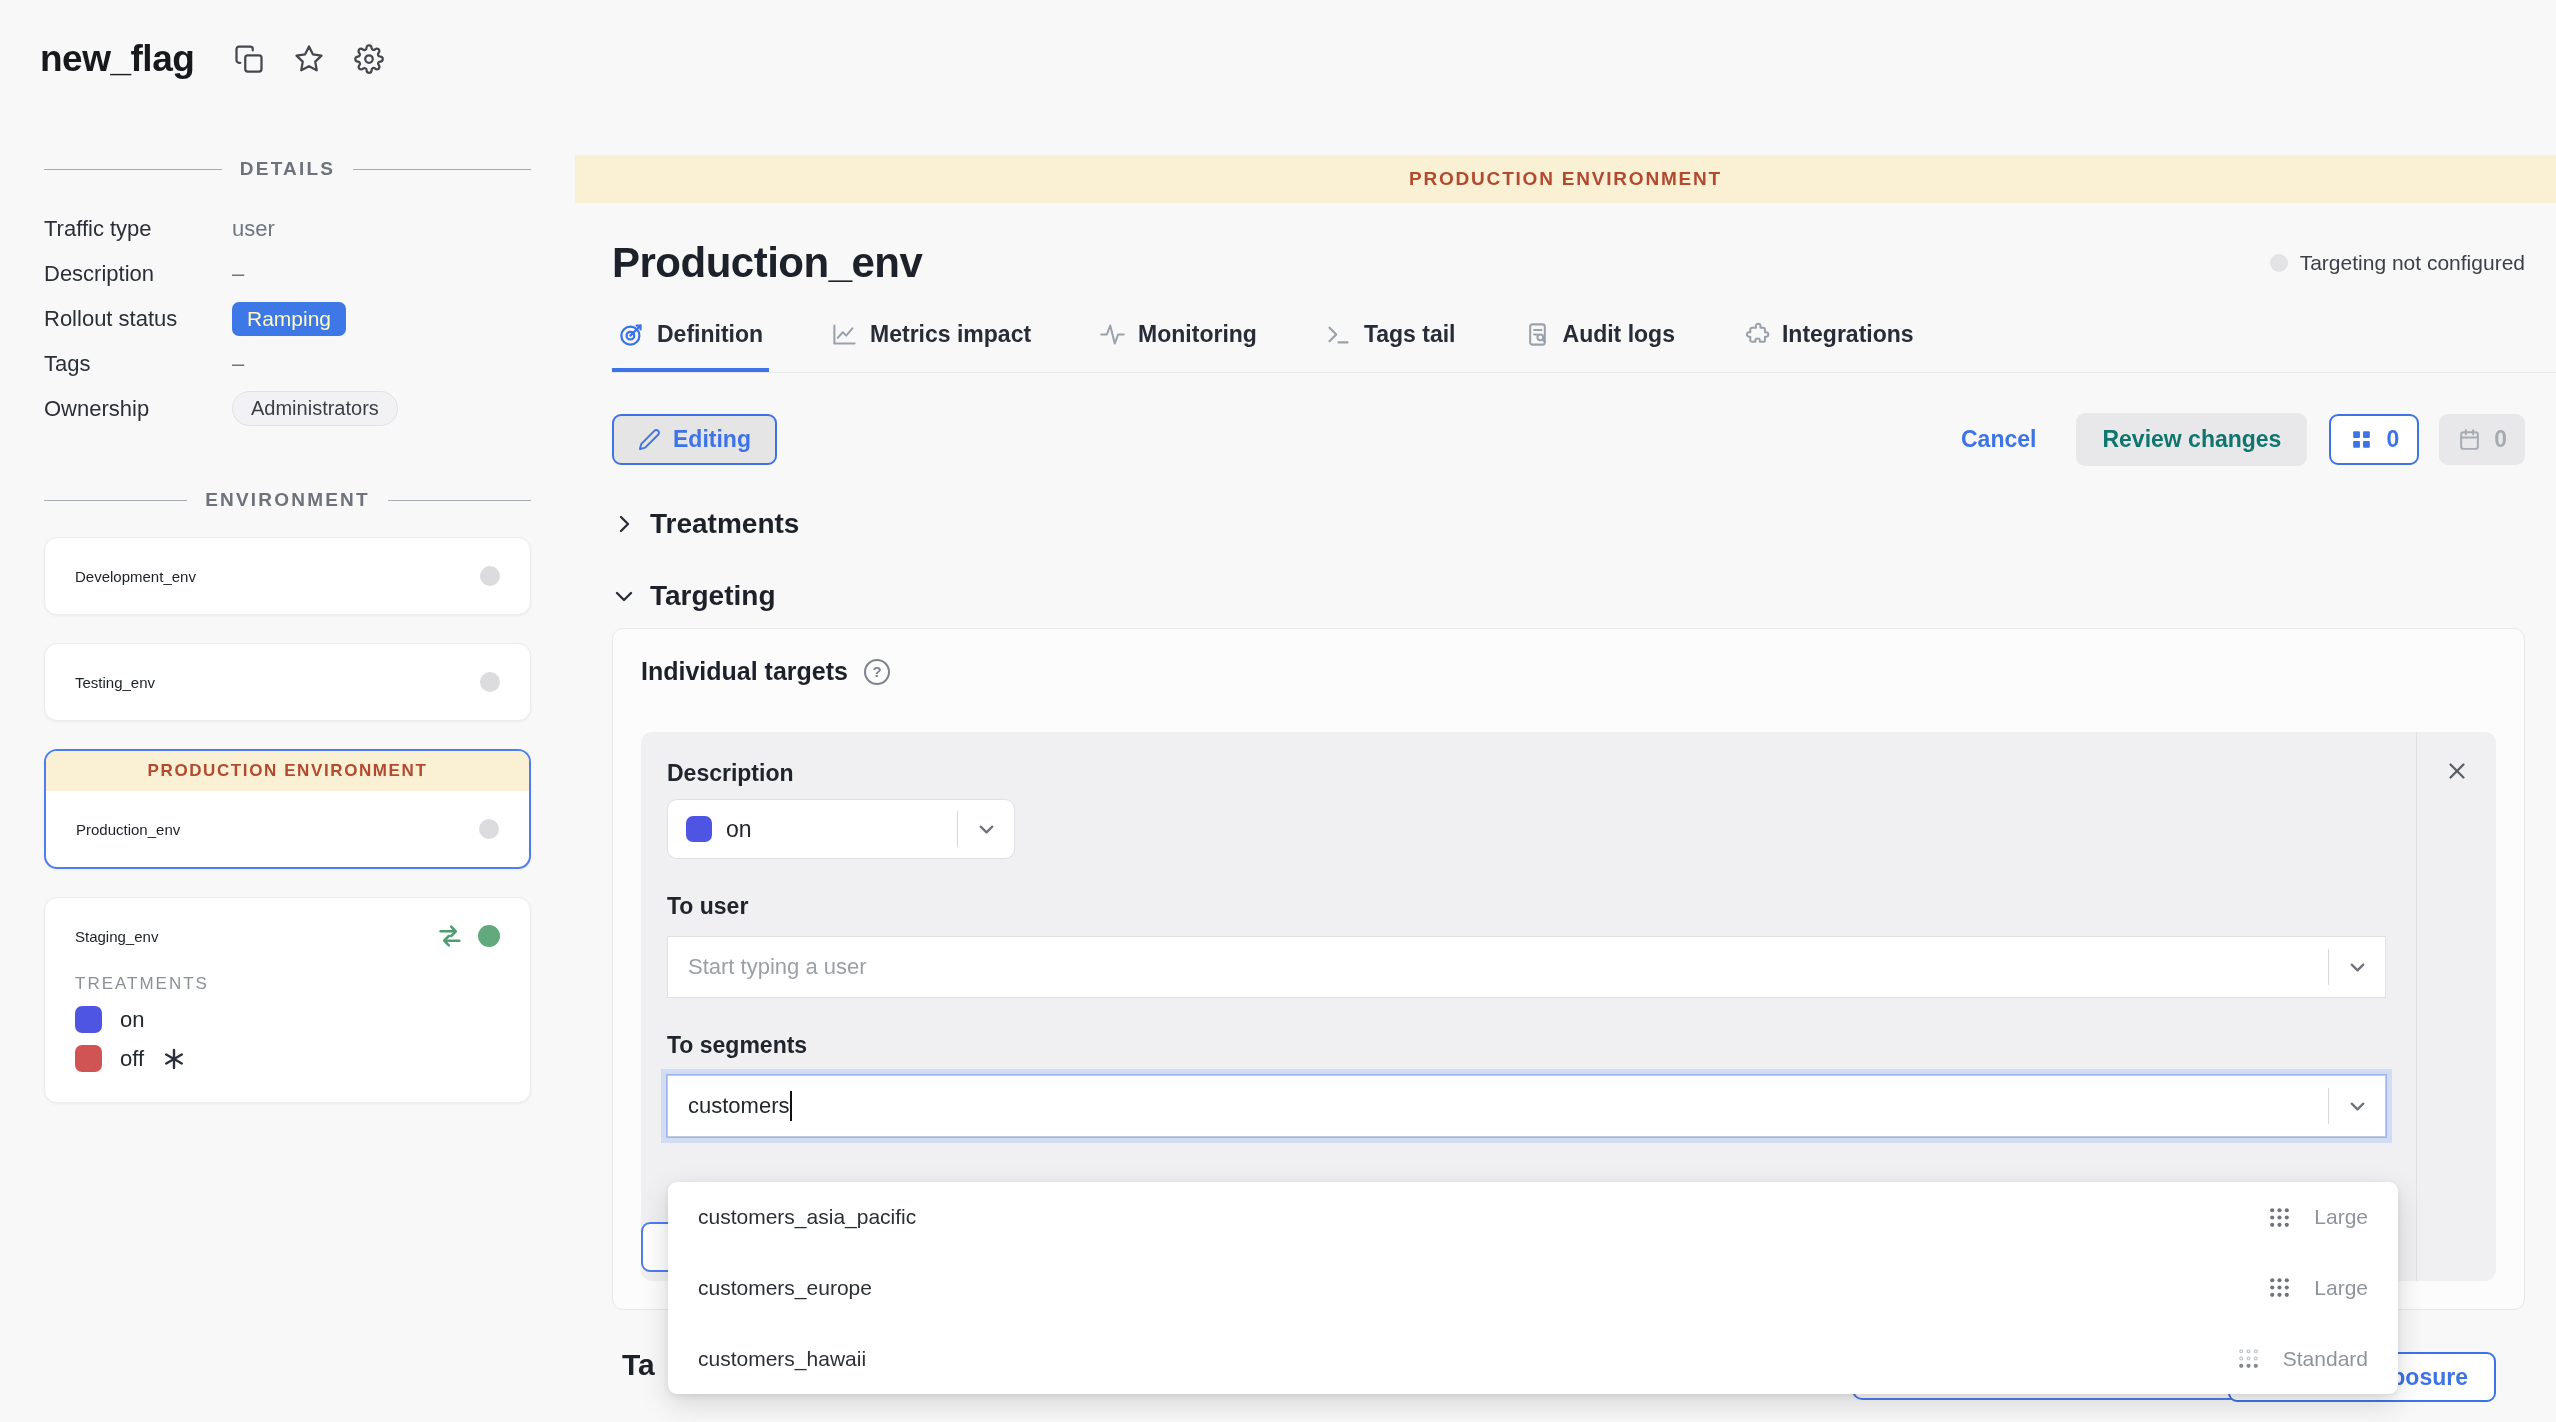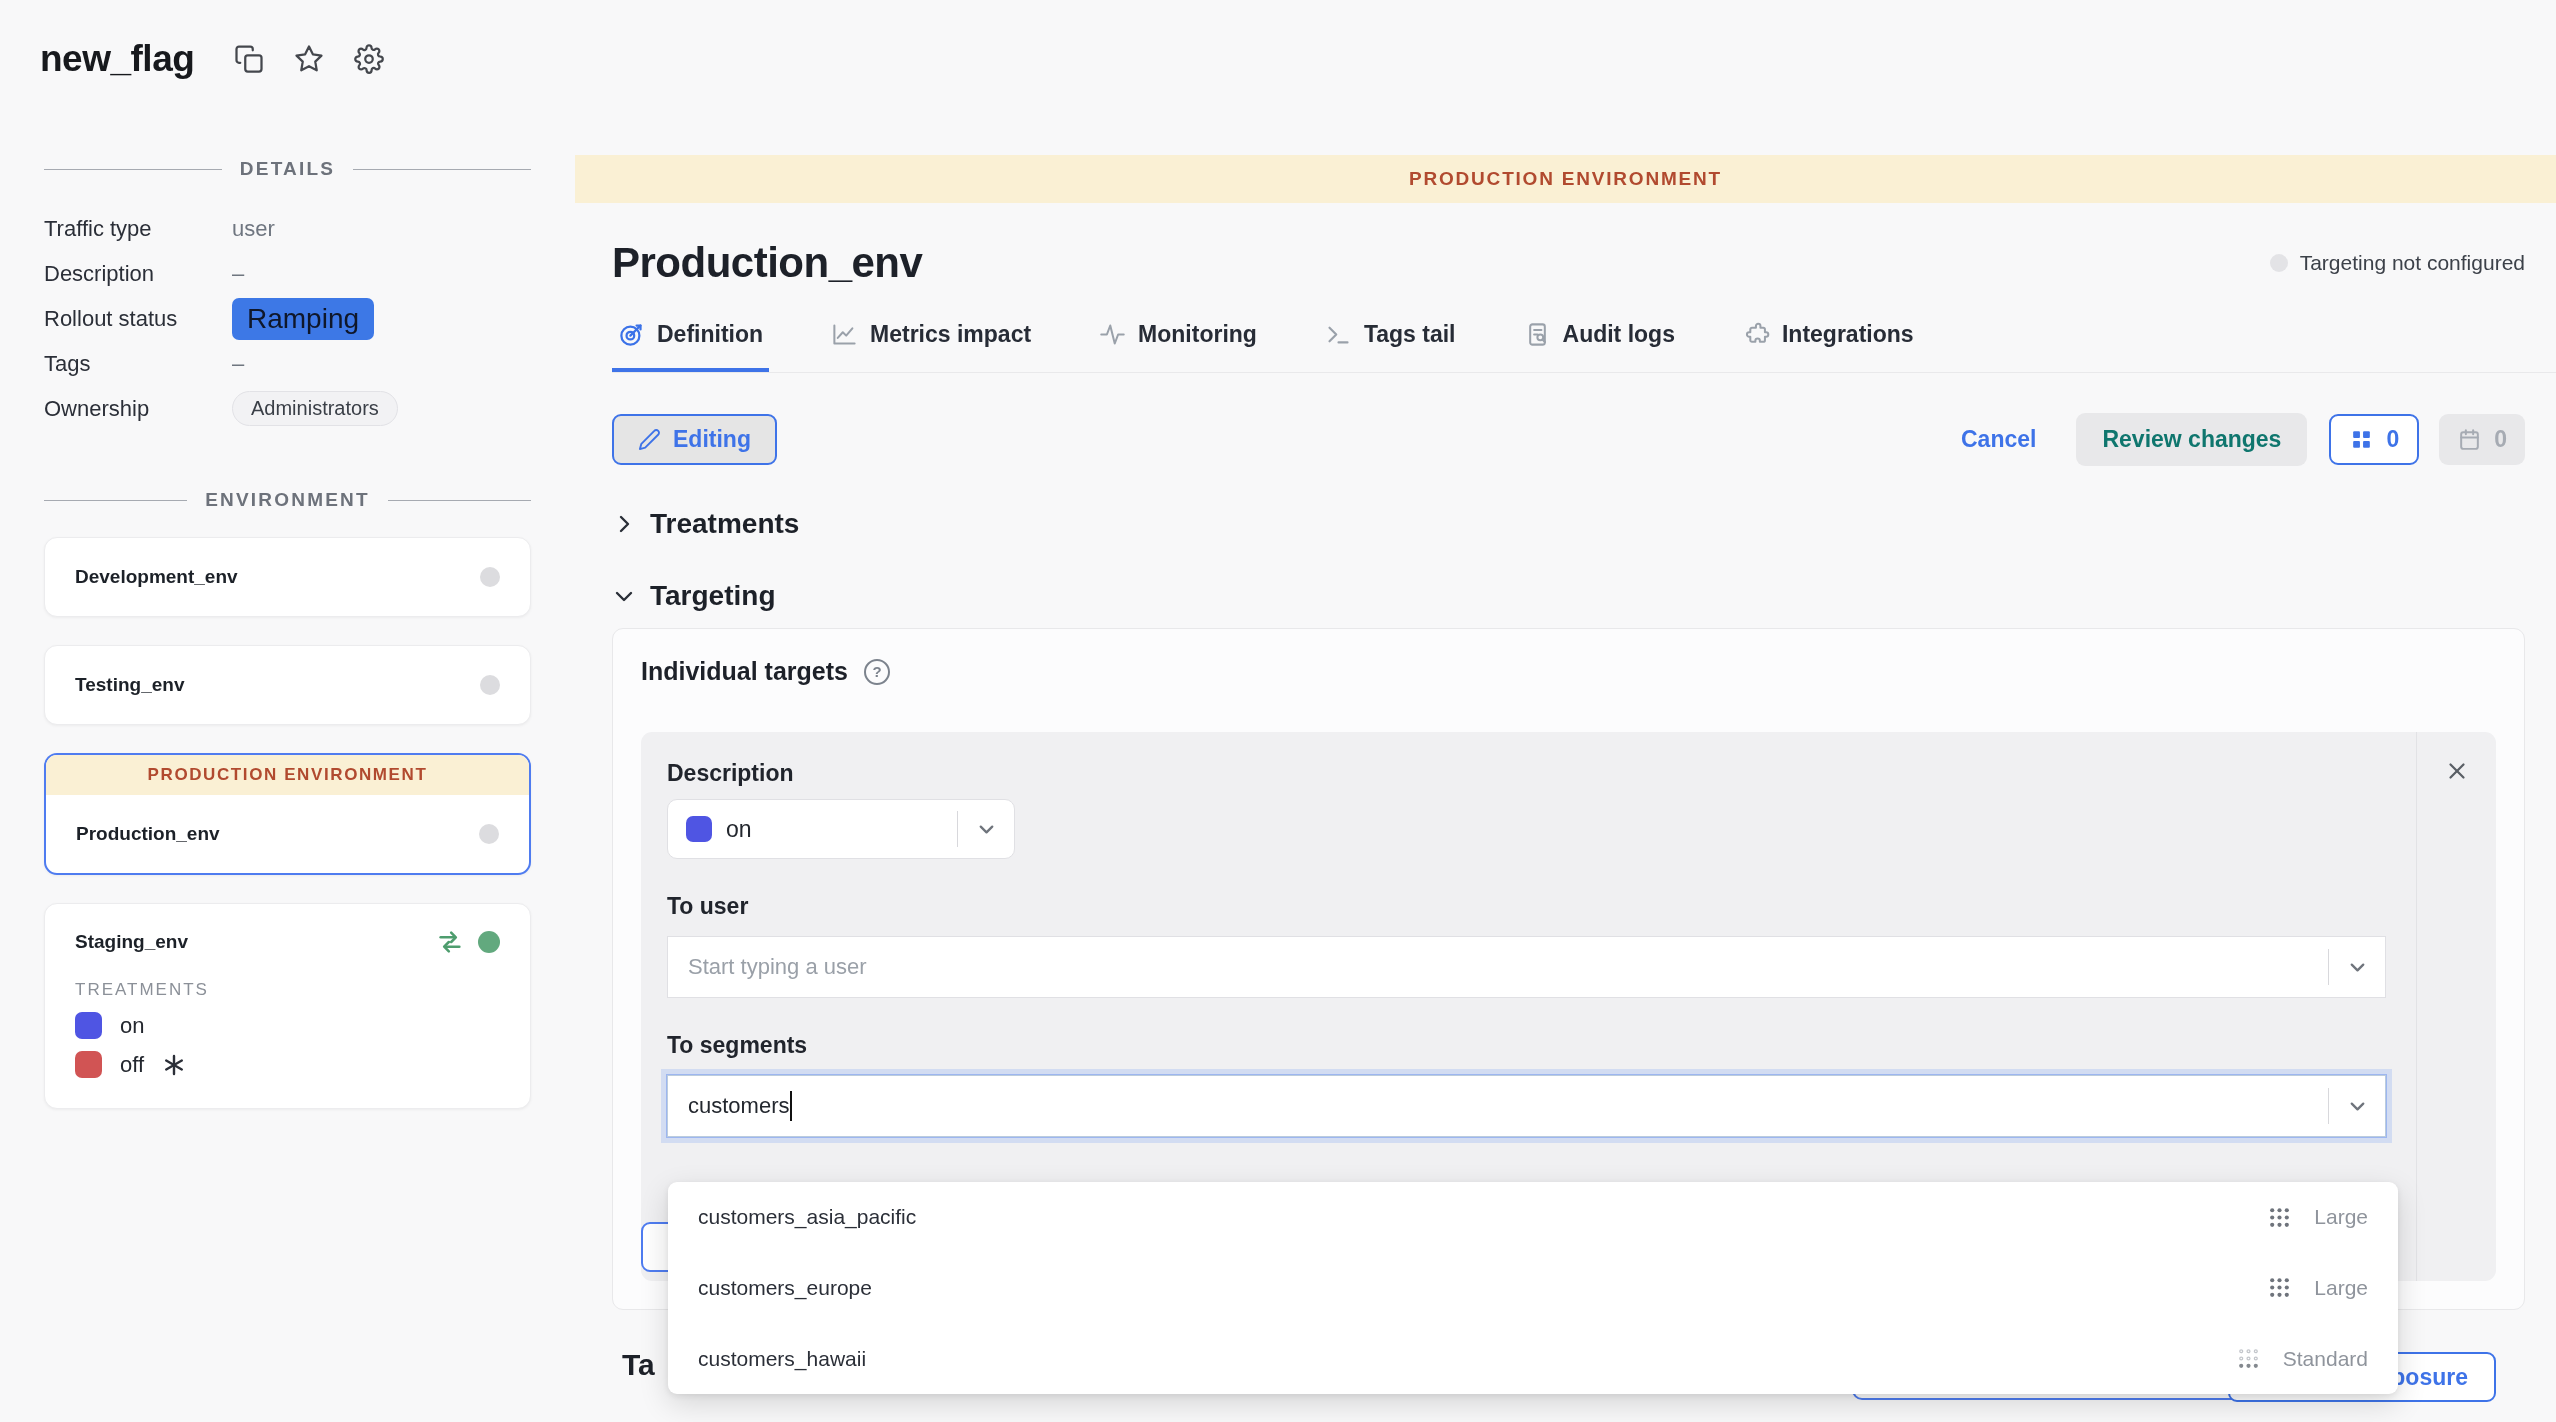--- a/index.html
+++ b/index.html
@@ -13,26 +13,26 @@
   .icon-btn { background:none; border:none; cursor:pointer; color:#44474d; display:flex; align-items:center; }
 
   
   .sidebar { position:absolute; left:0; top:140px; width:575px; padding:0 44px; }
   .sec-head { display:flex; align-items:center; gap:18px; margin:18px 0 26px; }
   .sec-head .rule { flex:1; height:1px; background:#a6aab1; }
   .sec-head .sec-title { font-size:19px; font-weight:700; letter-spacing:2.2px; color:#6d727b; }
   .drow { display:flex; align-items:center; min-height:45px; font-size:22px; }
   .drow .dlabel { width:188px; color:#2b2f38; }
   .drow .dvalue { color:#6f7680; }
-  .badge-ramping { display:inline-block; background:#3d78e6; color:#0f172a; font-size:28px; padding:5px 15px; border-radius:7px; }
+  .badge-ramping { display:inline-block; background:#3d78e6; color:#fef9c3; font-size:21px; padding:5px 15px; border-radius:7px; }
   .pill { display:inline-block; background:#f2f2f4; border:1px solid #e2e2e6; color:#3a3f47; font-size:20px; padding:5px 18px; border-radius:999px; }
   .env-card { background:#fff; border:1px solid #ececee; border-radius:13px; box-shadow:0 1px 3px rgba(0,0,0,0.05);
               margin-bottom:28px; overflow:hidden; cursor:pointer; }
   .env-card .env-row { display:flex; align-items:center; justify-content:space-between; padding:28px 30px; }
-  .env-name { font-size:19px; font-weight:700; color:#1c2128; }
+  .env-name { font-size:15px; font-weight:400; color:#1c2128; }
   .dot { width:20px; height:20px; border-radius:50%; background:#dcdcdf; }
   .dot.green { background:#62a97e; width:22px; height:22px; }
   .env-card.selected { border:2px solid #4f7cf0; }
   .env-mini-banner { background:#faf0d4; color:#b14a2f; font-size:17px; font-weight:700; letter-spacing:1.6px;
                      text-align:center; padding:10px 0; }
   .staging-body { padding:24px 30px 30px; }
   .staging-top { display:flex; align-items:center; justify-content:space-between; }
   .staging-icons { display:flex; align-items:center; gap:14px; }
   .treat-head { font-size:17px; letter-spacing:2px; color:#8b9098; margin:24px 0 12px; }
   .treat-row { display:flex; align-items:center; gap:18px; margin-top:12px; font-size:22px; color:#23272e; }

